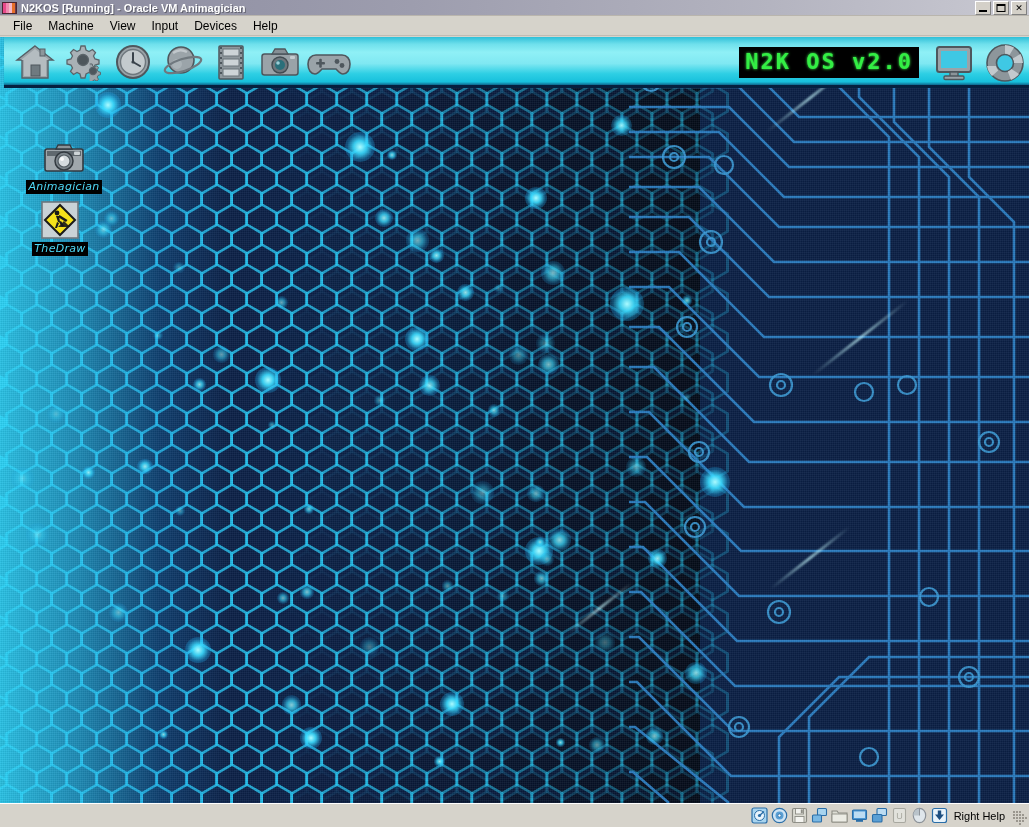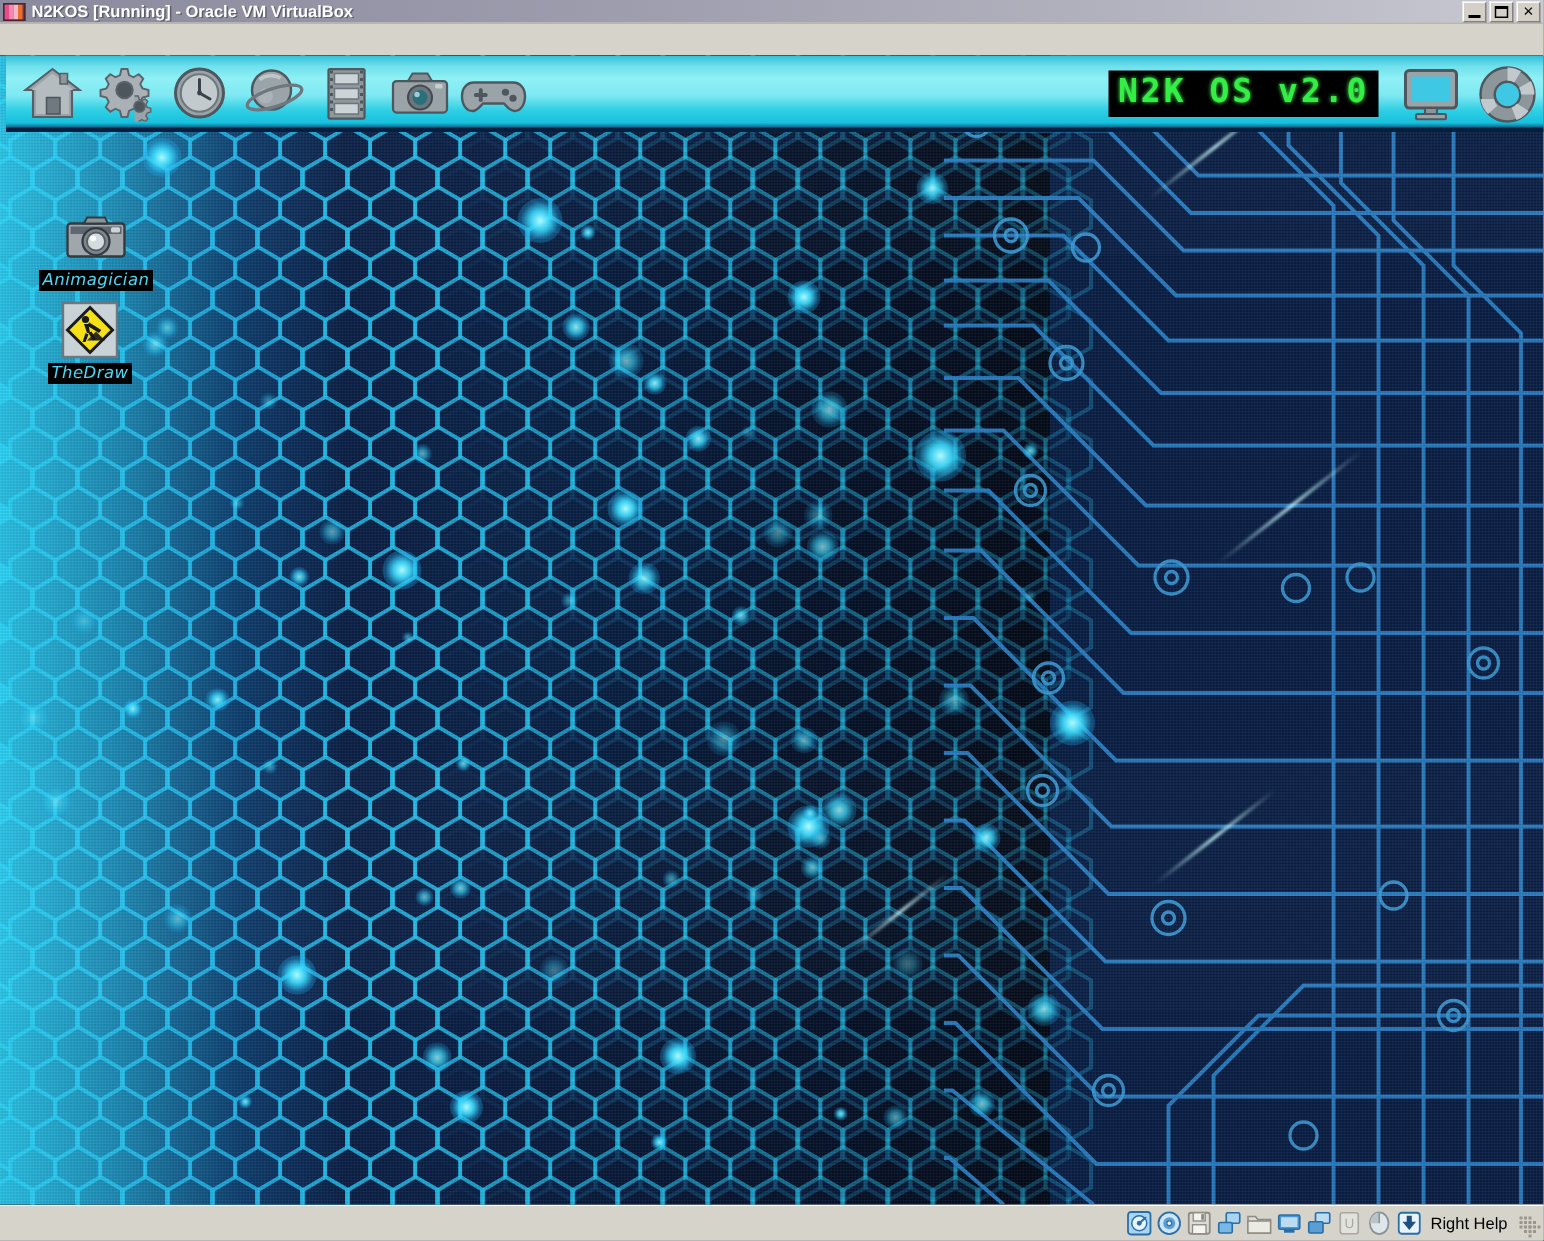--- a/index.html
+++ b/index.html
@@ -244,34 +244,42 @@
 
 <div id="app">
 
   <div id="titlebar">
     <div id="vbox-logo">
       <i></i>
         <i></i>
         <i></i>
         <i></i>
     </div>
-    <div id="title-text">N2KOS [Running] - Oracle VM VirtualBox</div>
+    <div id="title-text">N2KOS [Running] - Oracle VM Animagician</div>
     <div id="win-buttons">
       <div class="win-btn min">
           <span></span>
         </div>
       <div class="win-btn max">
           <span></span>
         </div>
       <div class="win-btn">
           <span>✕</span>
         </div>
     </div>
   </div>
 
+  <div id="menubar">
+    <div class="menu-item">File</div>
+    <div class="menu-item">Machine</div>
+    <div class="menu-item">View</div>
+    <div class="menu-item">Input</div>
+    <div class="menu-item">Devices</div>
+    <div class="menu-item">Help</div>
+  </div>
 
   <div id="vm">
 
     <div id="wallpaper">
       <div id="hexfield">
           <div class="hex" style="left: -10px; top: -14px; opacity: 1;"></div>
           <div class="hex" style="left: 20px; top: -14px; opacity: 1;"></div>
           <div class="hex" style="left: 50px; top: -14px; opacity: 1;"></div>
           <div class="hex" style="left: 80px; top: -14px; opacity: 1;"></div>
           <div class="hex" style="left: 110px; top: -14px; opacity: 1;"></div>

